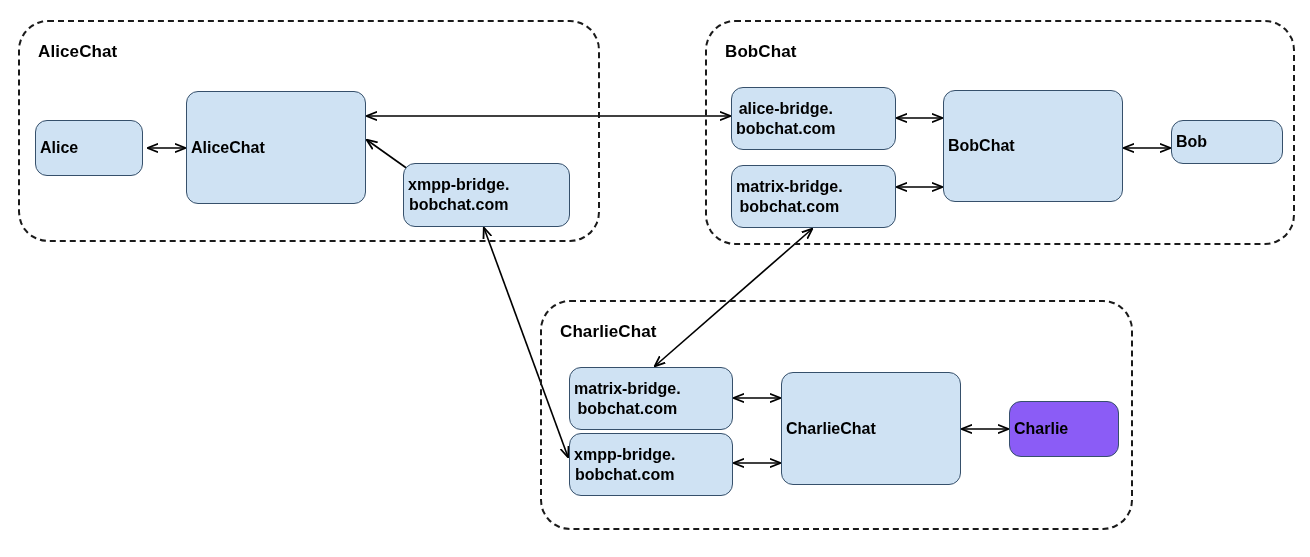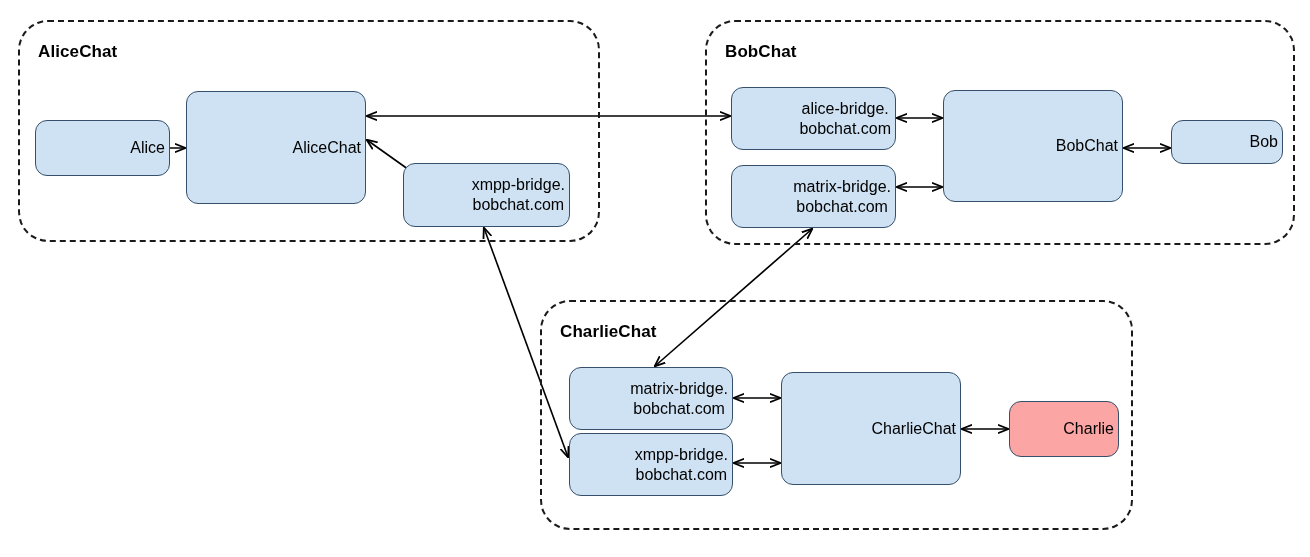--- a/index.html
+++ b/index.html
@@ -32,24 +32,24 @@
     letter-spacing: 0.1px;
   }
   .node {
     position: absolute;
     box-sizing: border-box;
     background: #cfe2f3;
     border: 1.6px solid #36506b;
     border-radius: 12px;
     display: flex;
     align-items: center;
-    justify-content: flex-end;
+    justify-content: flex-start;
     text-align: center;
     font-size: 16px;
-    font-weight: normal;
+    font-weight: bold;
     color: #000000;
     line-height: 1.25;
     padding: 2px 4px;
   }
   .node span { display: block; }
   svg.edges {
     position: absolute;
     left: 0;
     top: 0;
     width: 1310px;
@@ -94,21 +94,21 @@
 
   <div id="group-layer">
       <div class="group" style="left: 18px; top: 20px; width: 582px; height: 222px; border-color: rgb(26, 26, 26);"></div>
       <div class="group-label" style="left: 38px; top: 42px;">AliceChat</div>
       <div class="group" style="left: 705px; top: 20px; width: 590px; height: 225px; border-color: rgb(26, 26, 26);"></div>
       <div class="group-label" style="left: 725px; top: 42px;">BobChat</div>
       <div class="group" style="left: 540px; top: 300px; width: 593px; height: 230px; border-color: rgb(26, 26, 26);"></div>
       <div class="group-label" style="left: 560px; top: 322px;">CharlieChat</div>
     </div>
   <div id="node-layer">
-      <div class="node" style="left: 35px; top: 120px; width: 135px; height: 56px; background: rgb(207, 226, 243); border-color: rgb(54, 80, 107);">
+      <div class="node" style="left: 35px; top: 120px; width: 108px; height: 56px; background: rgb(207, 226, 243); border-color: rgb(54, 80, 107);">
         <div>
           <span>Alice</span>
         </div>
       </div>
       <div class="node" style="left: 186px; top: 91px; width: 180px; height: 113px; background: rgb(207, 226, 243); border-color: rgb(54, 80, 107);">
         <div>
           <span>AliceChat</span>
         </div>
       </div>
       <div class="node" style="left: 403px; top: 163px; width: 167px; height: 64px; background: rgb(207, 226, 243); border-color: rgb(54, 80, 107);">
@@ -149,20 +149,20 @@
         <div>
           <span>xmpp-bridge.</span>
           <span>bobchat.com</span>
         </div>
       </div>
       <div class="node" style="left: 781px; top: 372px; width: 180px; height: 113px; background: rgb(207, 226, 243); border-color: rgb(54, 80, 107);">
         <div>
           <span>CharlieChat</span>
         </div>
       </div>
-      <div class="node" style="left: 1009px; top: 401px; width: 110px; height: 56px; background: #fca5a5; border-color: rgb(54, 80, 107);">
+      <div class="node" style="left: 1009px; top: 401px; width: 110px; height: 56px; background: #8b5cf6; border-color: rgb(54, 80, 107);">
         <div>
           <span>Charlie</span>
         </div>
       </div>
     </div>
 
 </div>
 
 </body></html>

